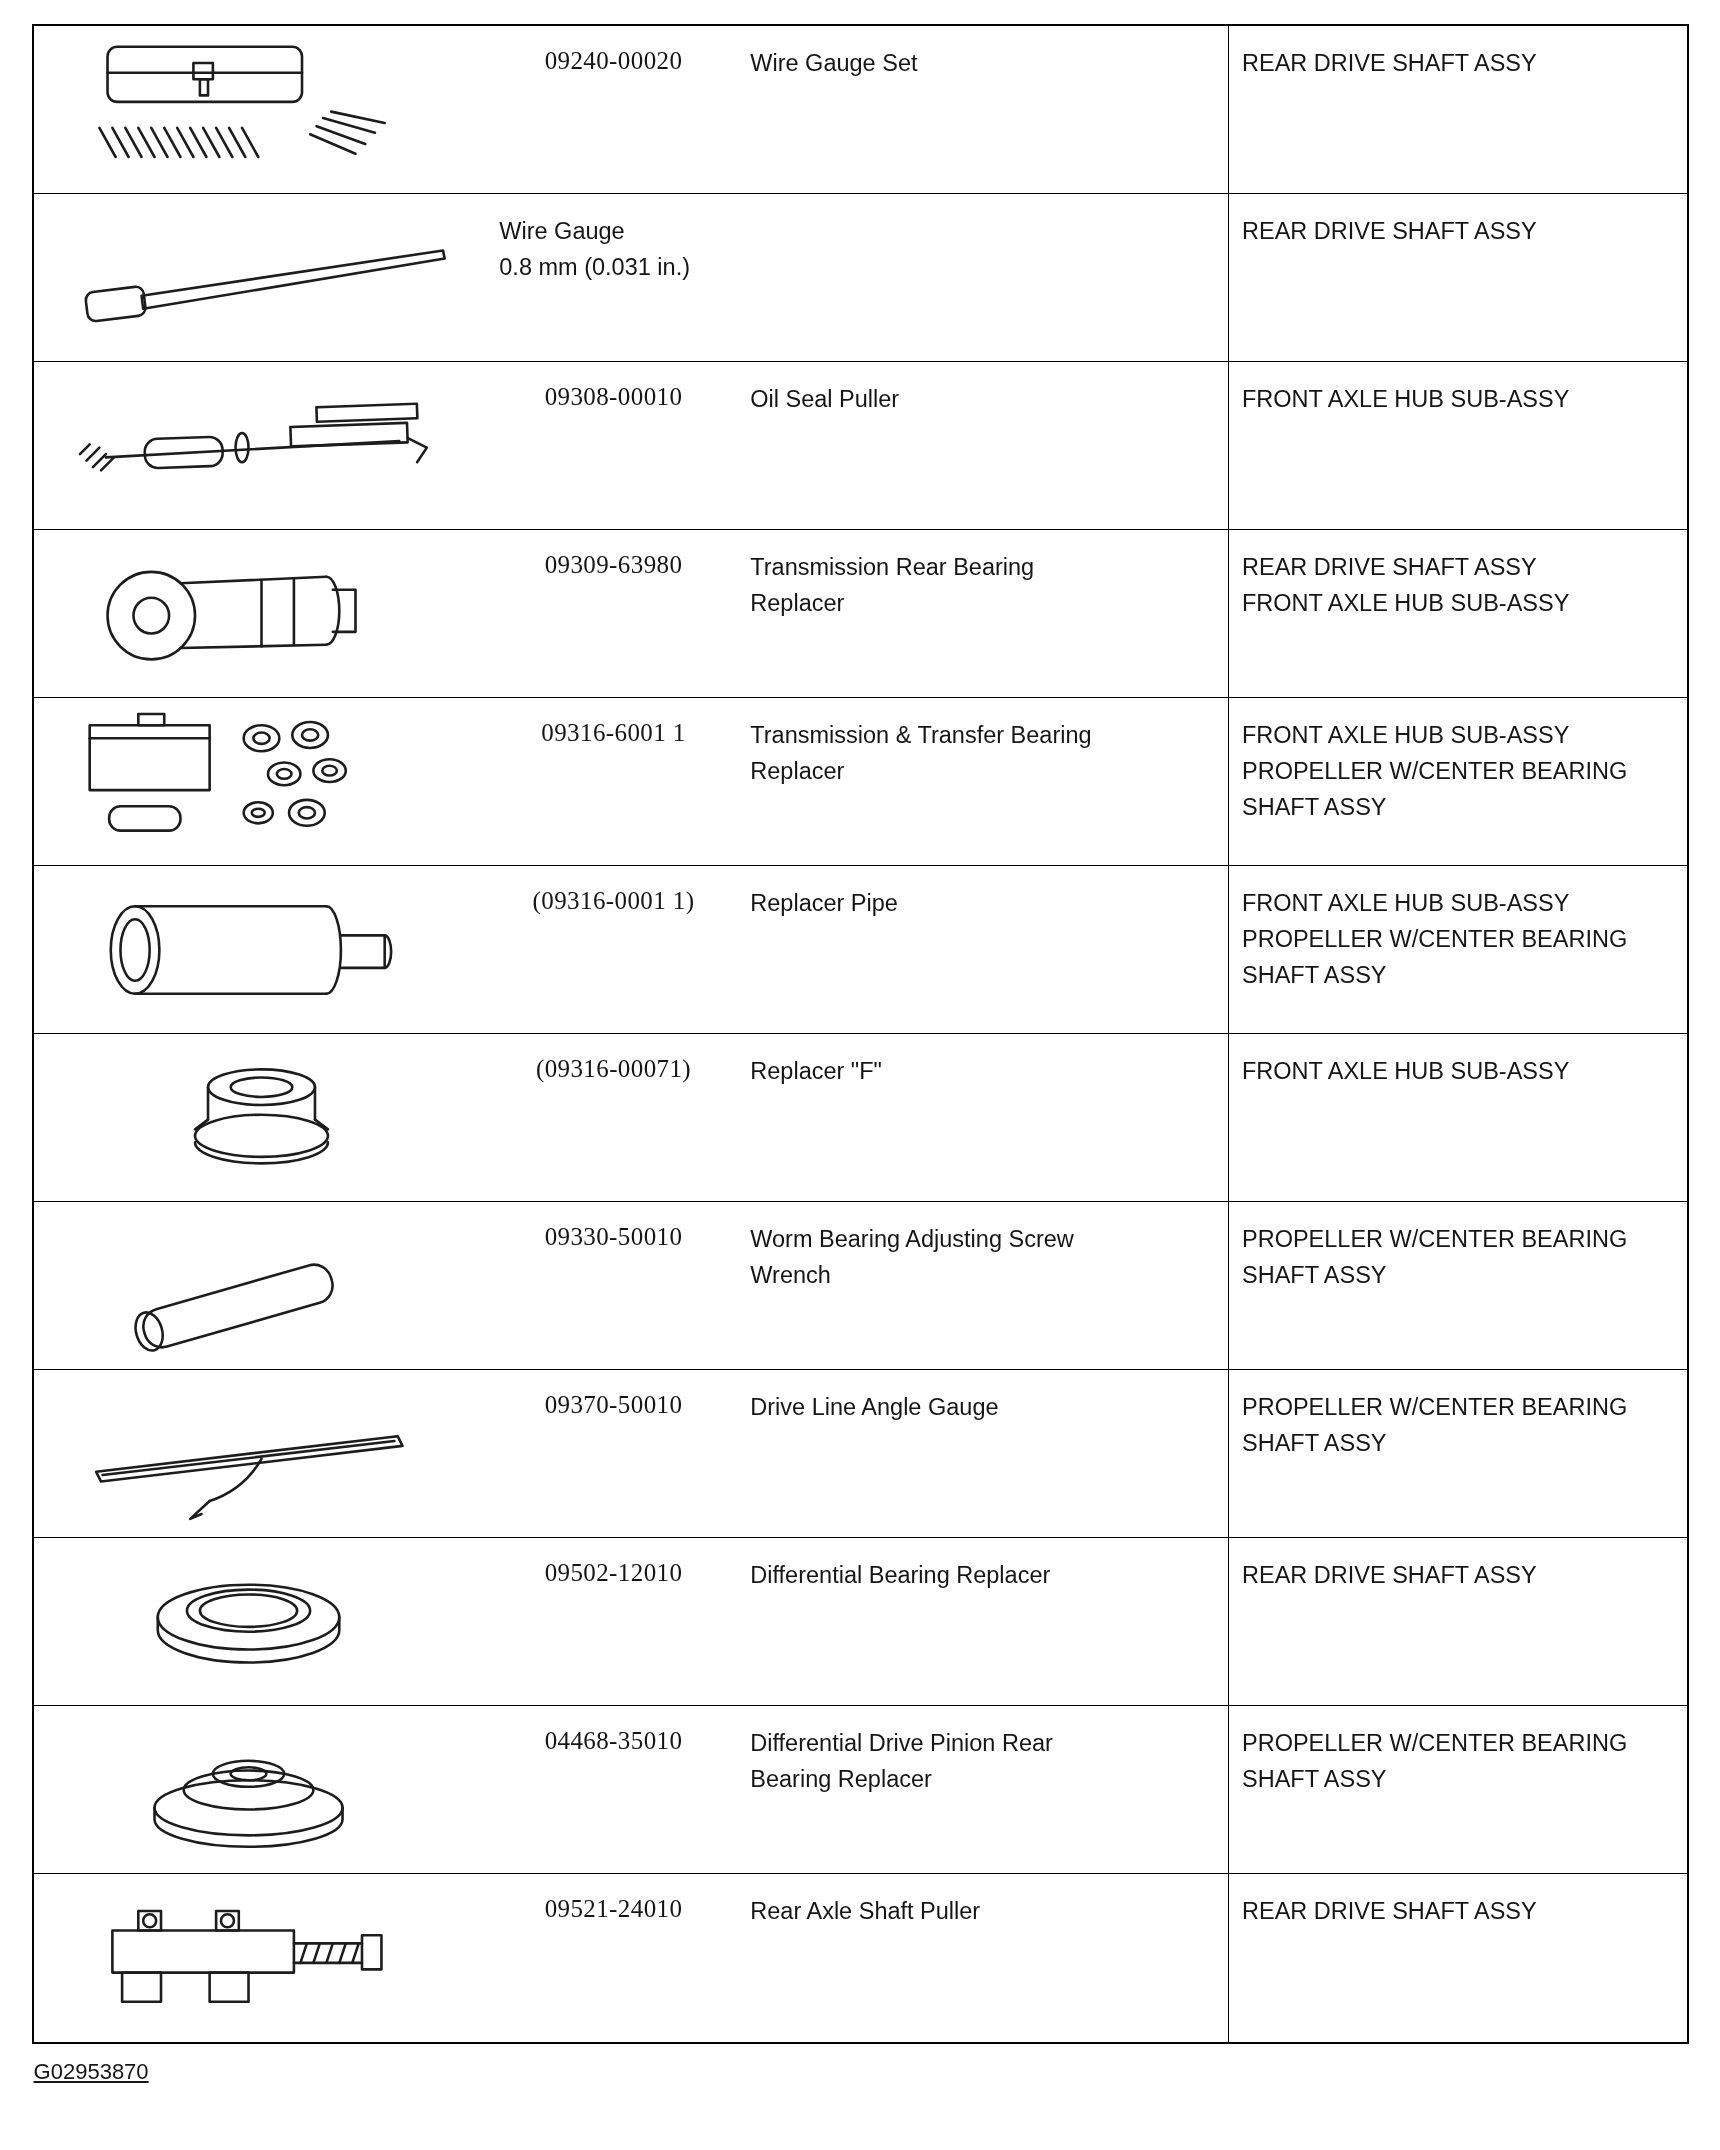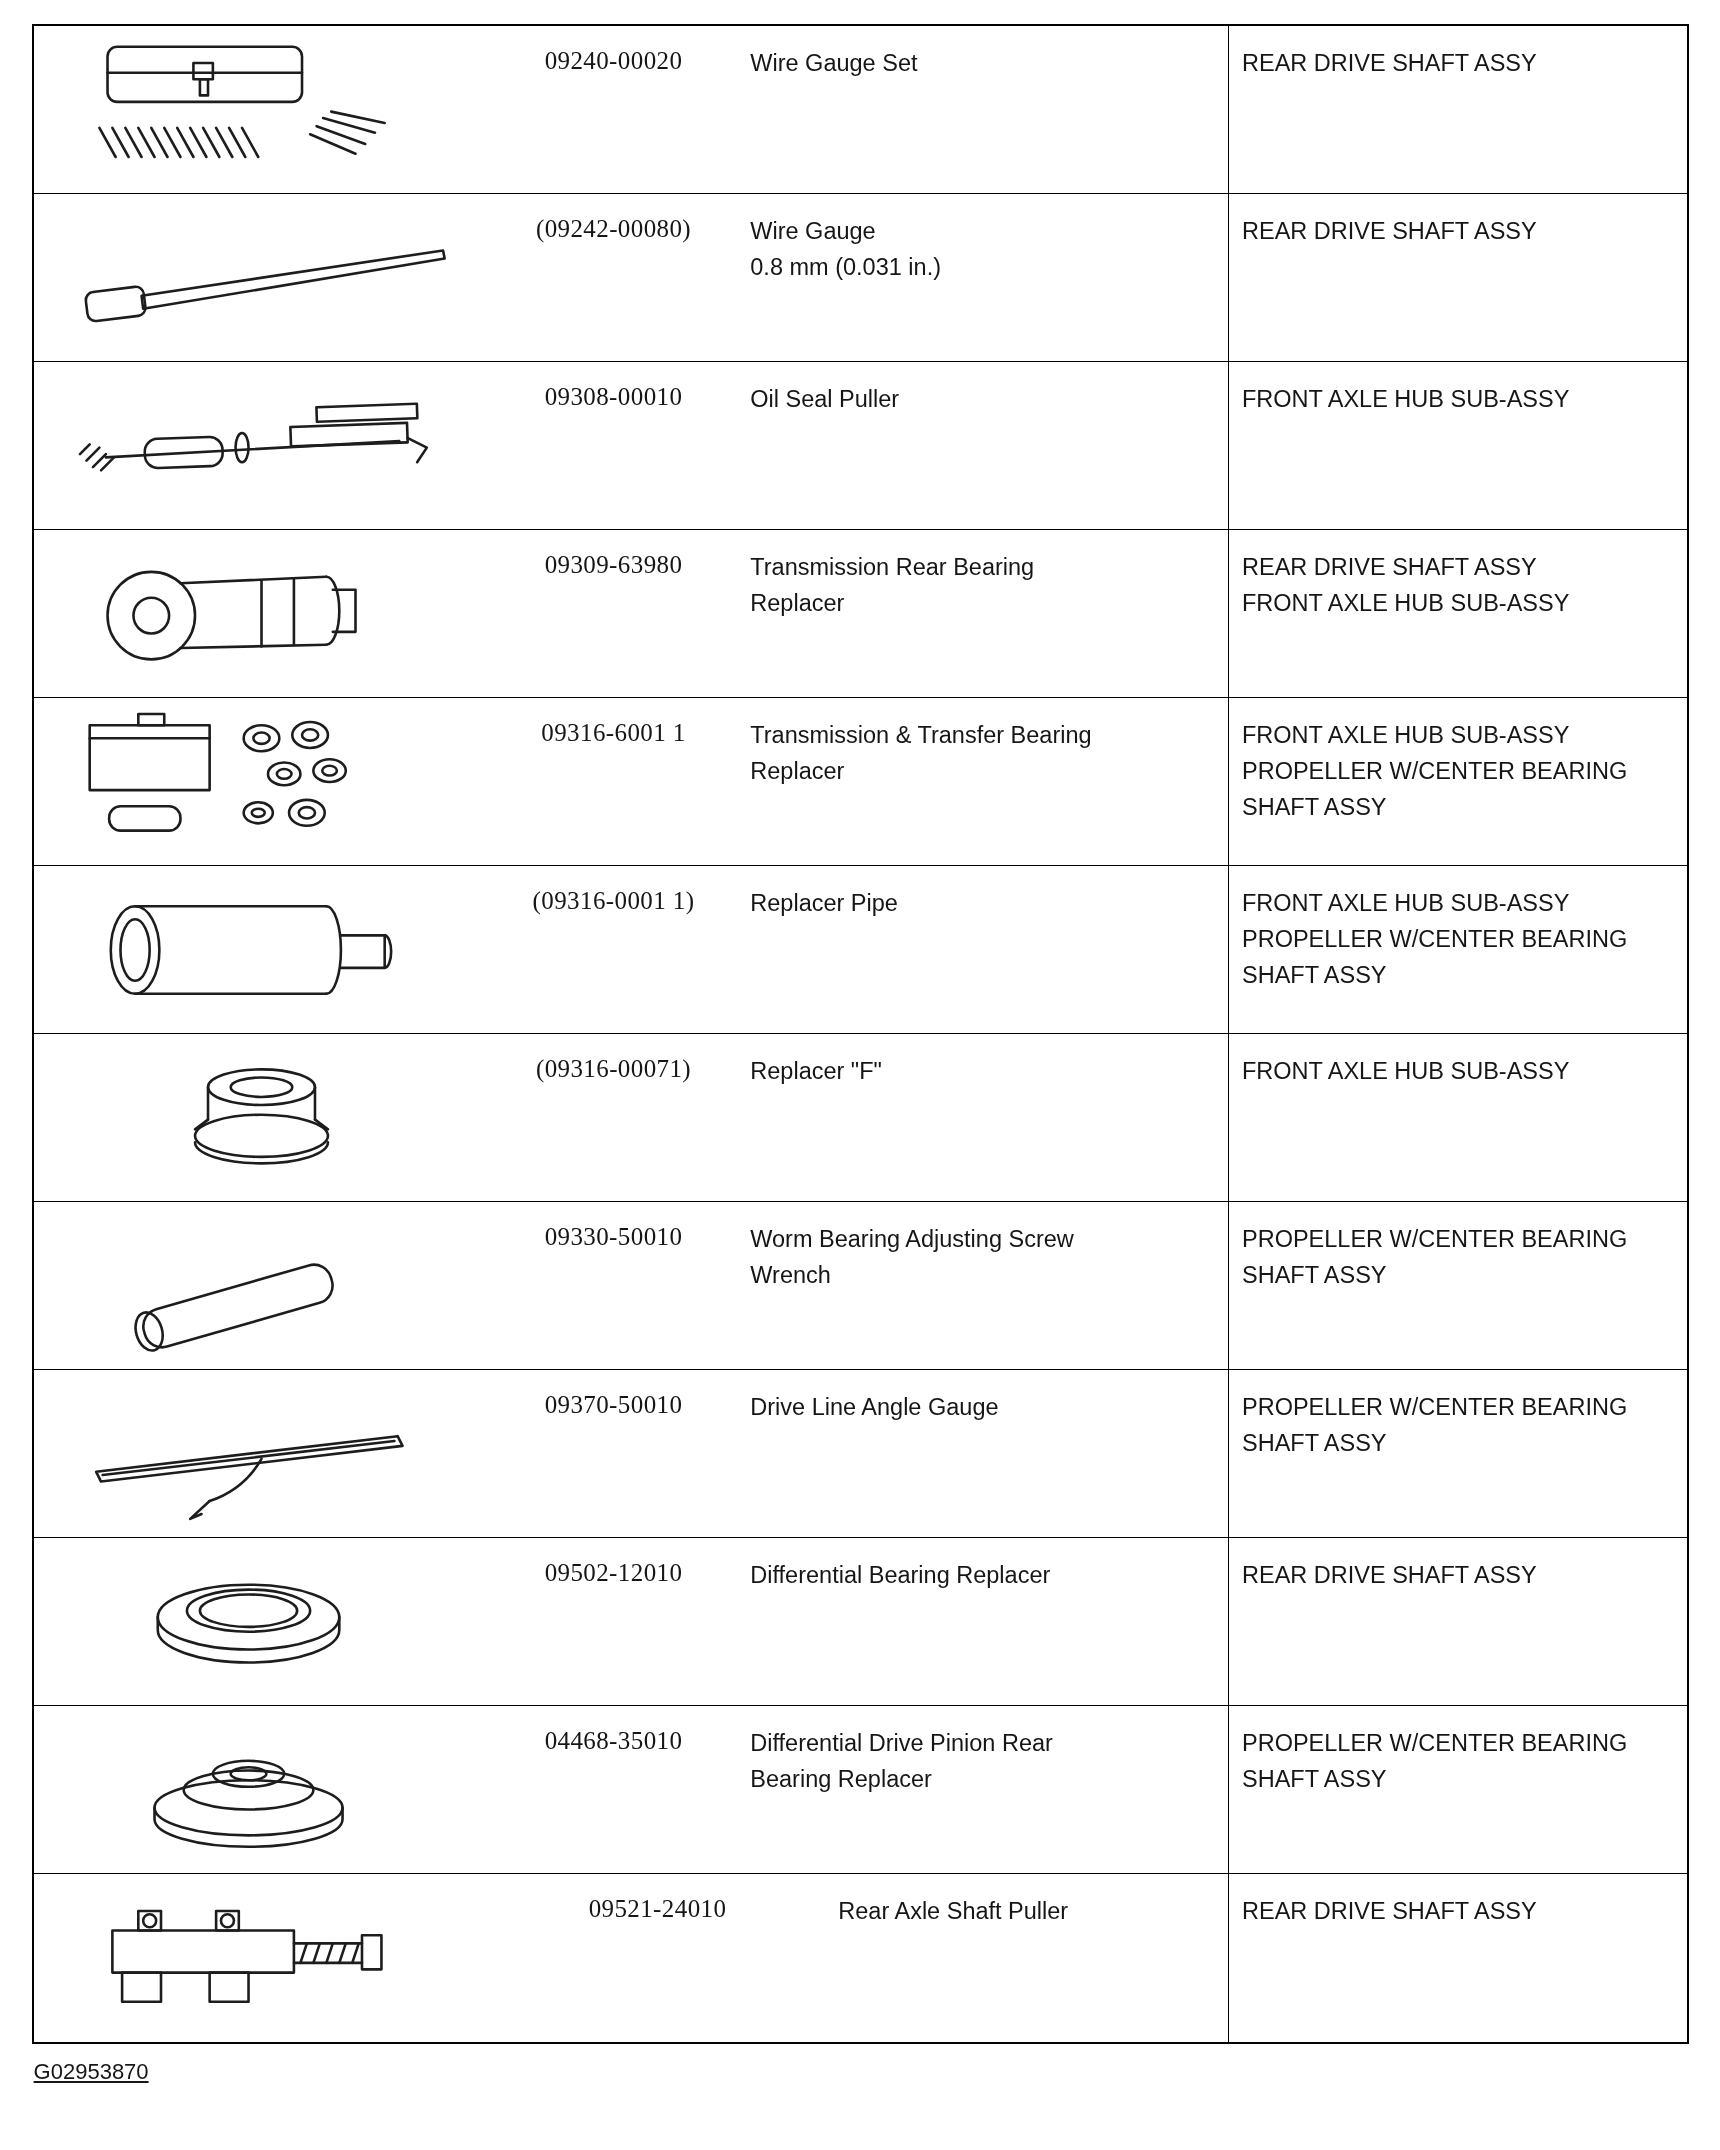--- a/index.html
+++ b/index.html
@@ -1,20 +1,20 @@
 <!DOCTYPE html>
 <html style="font-size:13px"><head>
 <meta charset="utf-8">
 <style>
   html,body{margin:0;padding:0;background:#ffffff;}
   body{width:1721px;height:2151px;font-family:"Liberation Sans",sans-serif;color:#161616;}
   .page{padding:24px 32px 0 32px;box-sizing:border-box;}
   .sst-table{border:2.4px solid #000;}
   .row{display:flex;height:168px;border-bottom:1.6px solid #000;box-sizing:border-box;overflow:hidden;}
-  .row:last-child{border-bottom:none;gap:44px;}
+  .row:last-child{border-bottom:none;}
   .cell{box-sizing:border-box;}
   .illus{width:454px;display:flex;align-items:center;justify-content:center;}
   .illus svg{stroke:#1d1d1d;fill:none;stroke-width:1.6;stroke-linecap:round;stroke-linejoin:round;}
   .num{width:251px;padding-top:21px;text-align:center;font-family:"Liberation Serif",serif;font-size:25px;letter-spacing:0.4px;}
   .name{flex:1;padding:19.4px 9.7px 0 11.3px;font-size:23.5px;line-height:36px;}
   .app{width:459px;border-left:1.6px solid #000;padding:19.4px 8px 0 13px;font-size:23.5px;line-height:36px;}
   .ln:empty{display:none;}
   .figure-id{margin:14.6px 0 0 1.6px;font-size:22px;text-decoration:underline;}
 </style>
 </head>
@@ -45,21 +45,20 @@
       </div>
     </div>
 
     <div class="row">
       <div class="cell illus">
         <svg width="389" height="146" viewBox="0 0 240 90">
           <rect x="12" y="52" width="36" height="18" rx="5" transform="rotate(-7 30 61)"></rect>
           <path d="M46 56 L232 28 L233 33 L47 64 Z"></path>
         </svg>
       </div>
-      <div class="cell num">(09242-00080)</div>
       <div class="cell name">
         <div class="ln">Wire Gauge</div>
         <div class="ln">0.8 mm (0.031 in.)</div>
 
       </div>
       <div class="cell app">
         <div class="ln">REAR DRIVE SHAFT ASSY</div>
 
       </div>
     </div>

